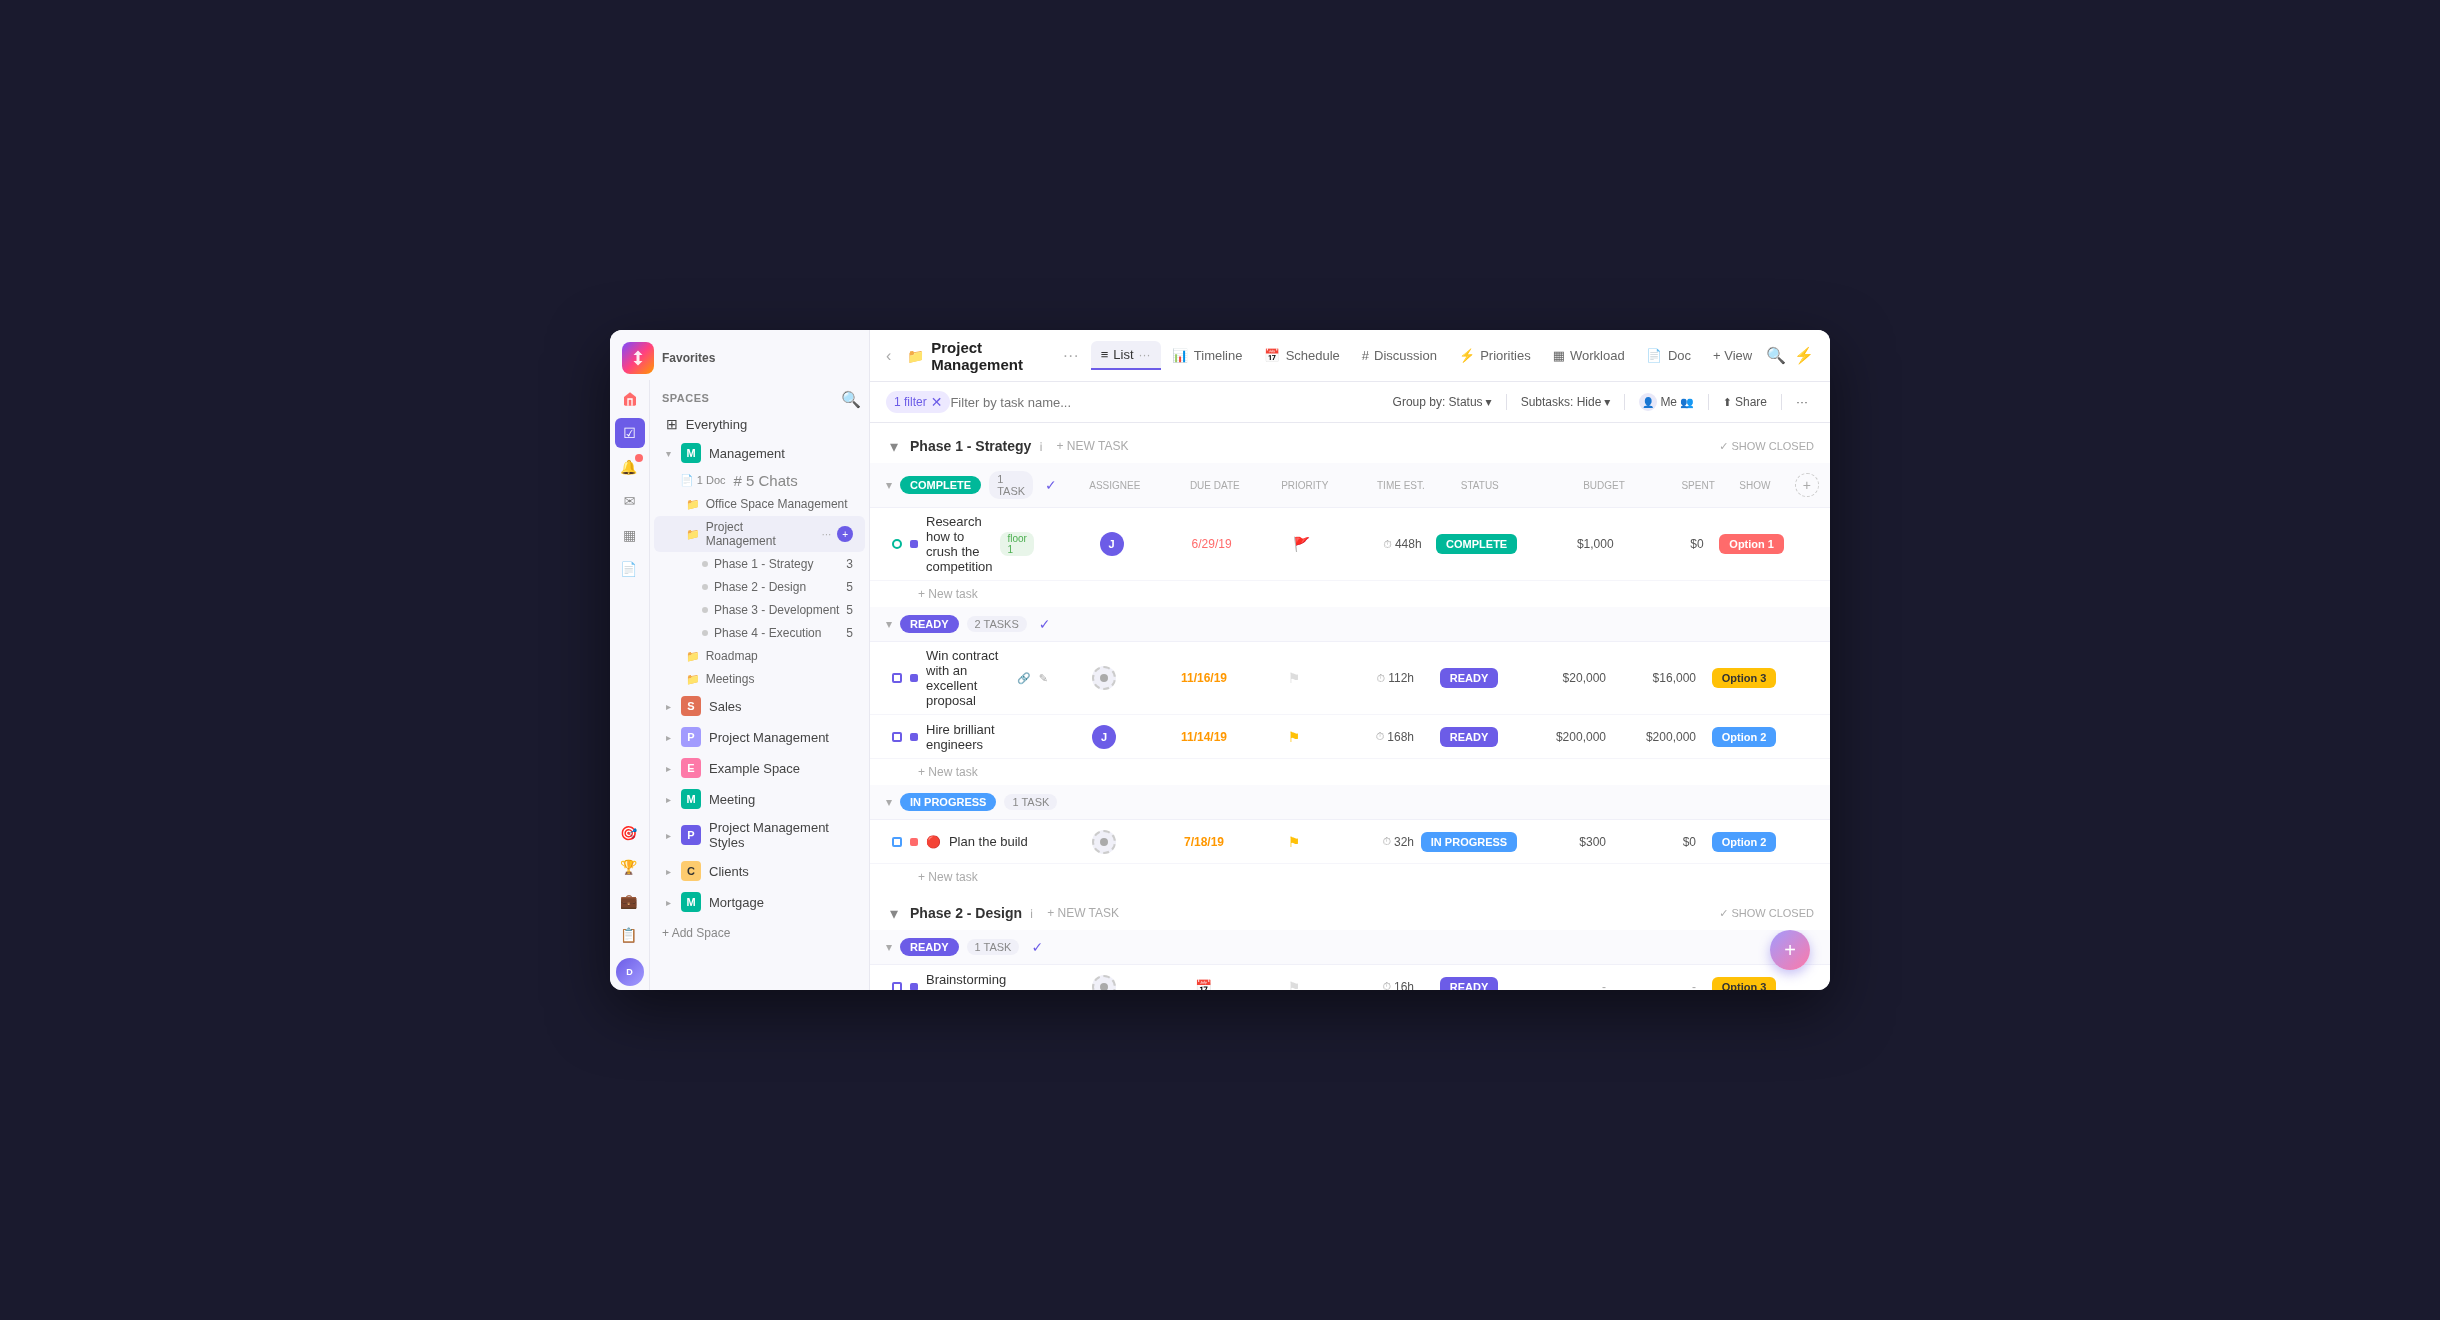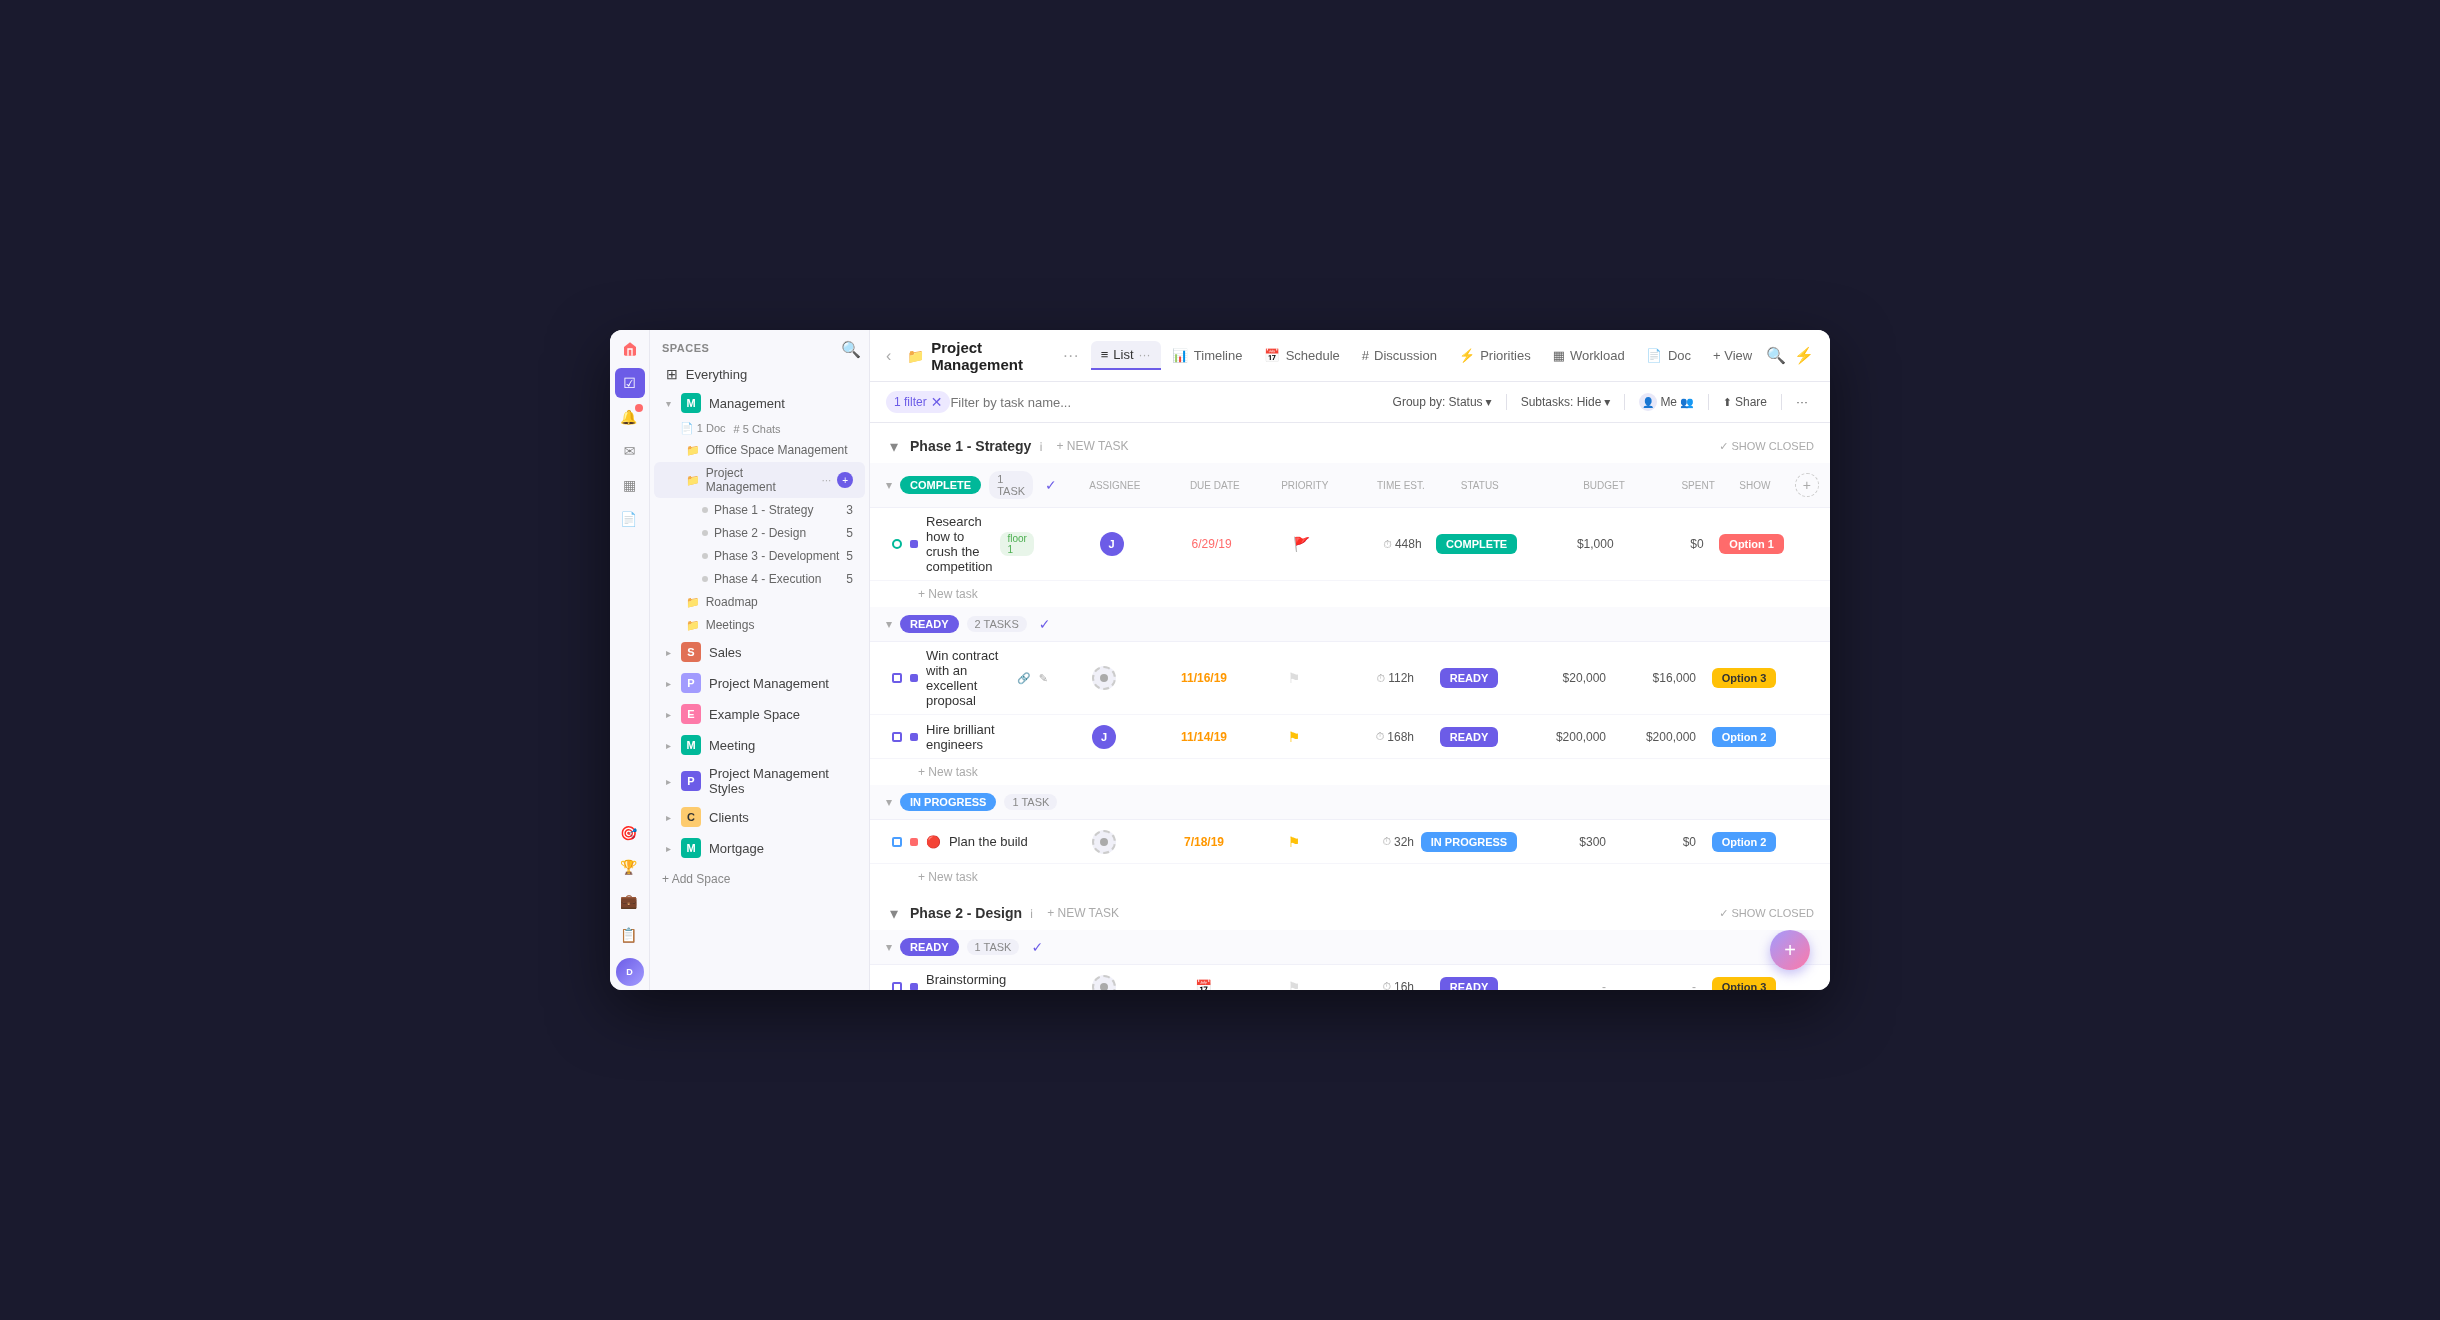--- a/index.html
+++ b/index.html
@@ -312,20 +312,28 @@
 
     .expand-arrow { font-size: 10px; color: #aaa; margin-right: 2px; }
   </style>
 </head>
 <body>
 
 <div class="app-container" style="position:relative;">
 
   <div class="sidebar">
 
+    <div style="display:flex; align-items:center; gap:8px; padding:12px 12px 6px;">
+      <div class="app-logo">
+        <svg width="18" height="18" viewBox="0 0 24 24" fill="none">
+          <path d="M12 2L6 8h4v8H6l6 6 6-6h-4V8h4L12 2z" fill="white" opacity="0.9"></path>
+        </svg>
+      </div>
+      <span class="favorites-label">Favorites</span>
+    </div>
 
     <div style="display:flex; flex:1; overflow:hidden;">
 
       <div style="width:40px; display:flex; flex-direction:column; align-items:center; padding:4px 0; gap:4px; border-right:1px solid #e8e8f0;">
         <div class="icon-btn" style="color:#ff6b6b;">
           <svg width="16" height="16" viewBox="0 0 24 24" fill="currentColor">
               <path d="M3 9l9-7 9 7v11a2 2 0 0 1-2 2H5a2 2 0 0 1-2-2z"></path>
               <polyline points="9,22 9,12 15,12 15,22" fill="none" stroke="white" stroke-width="2"></polyline>
             </svg>
         </div>
@@ -361,21 +369,21 @@
         </div>
 
         <div class="nav-item">
           <span class="expand-arrow">▾</span>
           <div class="avatar" style="background:#00b899;">M</div>
           <span class="item-label">Management</span>
         </div>
 
         <div style="padding:3px 12px 3px 30px; display:flex; gap:8px; align-items:center;">
           <span style="font-size:11px;color:#888;">📄 <span>1 Doc</span></span>
-          <span style="font-size:11px;color:#888;"># <span>5 Chats</span></span>
+          <span style="font-size:15px;color:#888;"># <span>5 Chats</span></span>
         </div>
 
         <div class="sub-item">
           <span style="font-size:11px;">📁</span>
           <span>Office Space Management</span>
         </div>
 
         <div class="sub-item" style="background:#eeeef8; font-weight:500;">
           <span style="font-size:11px;">📁</span>
           <span>Project Management</span>

